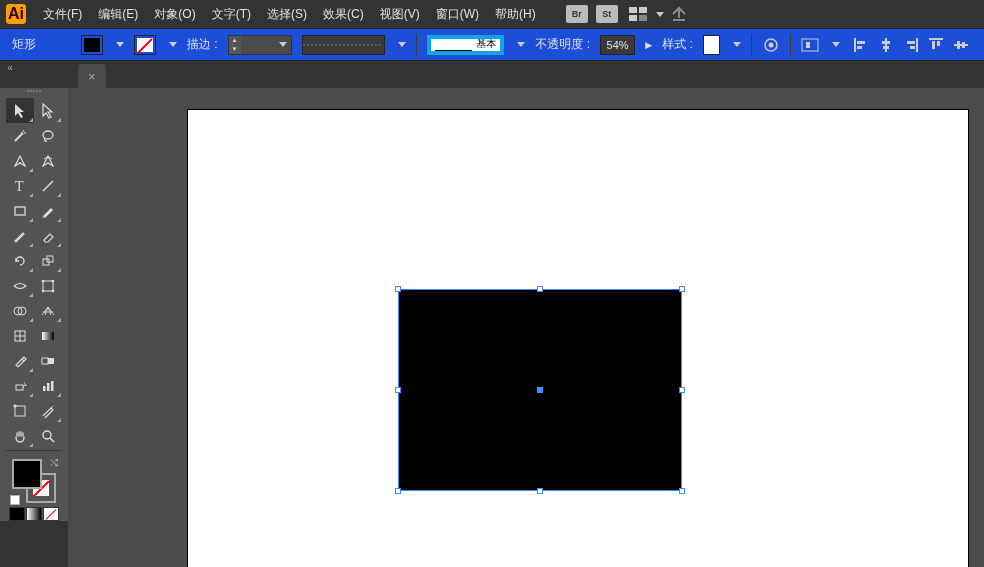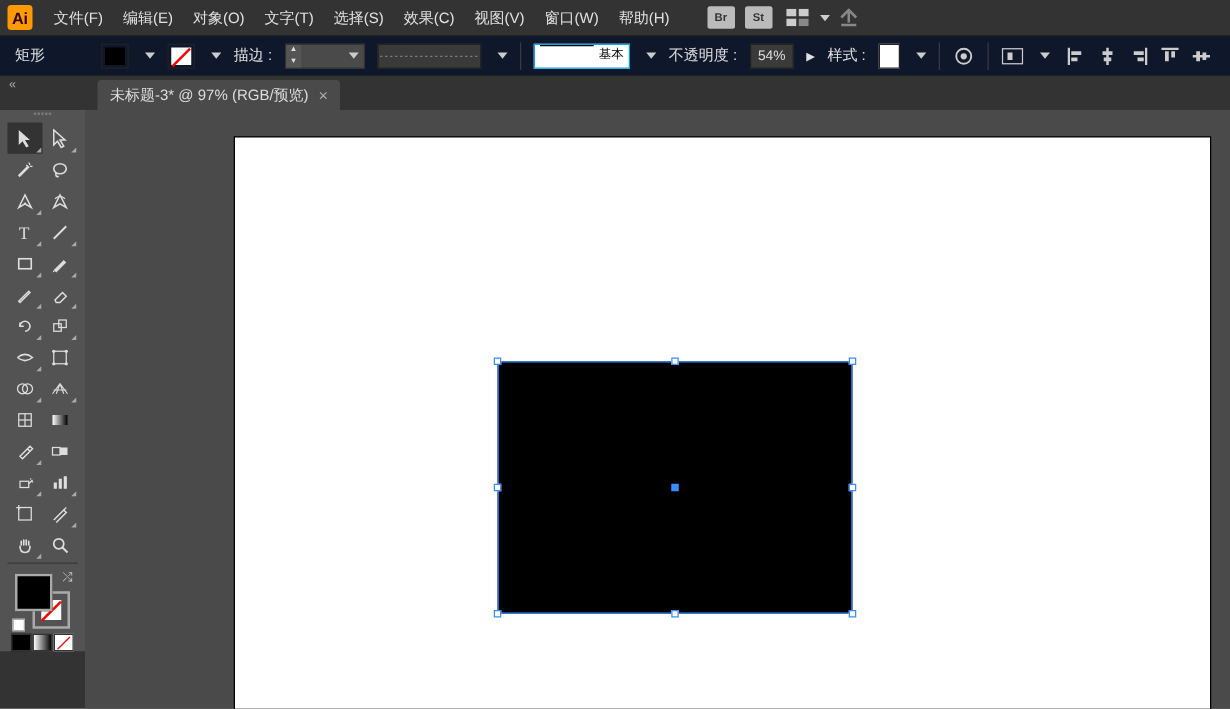--- a/index.html
+++ b/index.html
@@ -1,42 +1,42 @@
 <!DOCTYPE html>
 <html><head>
 <meta charset="utf-8">
 <style>
 * { margin: 0; padding: 0; box-sizing: border-box; user-select: none; }
 body { width: 984px; height: 567px; background: #333; font-family: "Microsoft YaHei", Arial, sans-serif; font-size: 12px; color: #ccc; overflow: hidden; position: relative; }
 
 
 .menubar { height: 28px; background: #333; display: flex; align-items: center; padding: 0 6px; gap: 2px; }
-.ai-logo { width: 20px; height: 20px; background: #ff9a00; color: #330000; font-weight: bold; font-size: 13px; display: flex; align-items: center; justify-content: center; border-radius: 3px; margin-right: 8px; }
+.ai-logo { width: 20px; height: 20px; background: #ff9a00; color: #330000; font-weight: bold; font-size: 16px; display: flex; align-items: center; justify-content: center; border-radius: 3px; margin-right: 8px; }
 .menu-item { padding: 4px 7px; color: #e0e0e0; font-size: 12px; cursor: pointer; }
 .menu-spacer { flex: 1; }
 .menu-badge { width: 22px; height: 18px; background: #bbb; color: #333; font-size: 9px; font-weight: bold; display: flex; align-items: center; justify-content: center; margin: 1px 3px; border-radius: 2px; }
 .menu-icon-grp { display: flex; align-items: center; gap: 6px; padding: 0 6px; }
 .ws-icon svg { display: block; }
 
 
-.controlbar { height: 33px; background: #0f172a; border-top: 1px solid #222; border-bottom: 1px solid #222; display: flex; align-items: center; padding: 0 12px; gap: 10px; color: #e0e0e0; font-size: 12px; }
+.controlbar { height: 33px; background: #1d4ed8; border-top: 1px solid #222; border-bottom: 1px solid #222; display: flex; align-items: center; padding: 0 12px; gap: 10px; color: #e0e0e0; font-size: 12px; }
 .ctrl-label { white-space: nowrap; }
 .swatch { width: 26px; height: 20px; border: 1px solid #222; position: relative; }
 .swatch-inner { position: absolute; inset: 2px; }
 .sw-black { background: #000; }
 .sw-none { background: #fff; }
 .sw-none::after { content: ""; position: absolute; left: -2px; right: -2px; top: 50%; border-top: 2px solid red; transform: rotate(-45deg); }
 .dd-arrow { width: 0; height: 0; border-left: 4px solid transparent; border-right: 4px solid transparent; border-top: 5px solid #ccc; margin-left: 3px; }
 .sep { width: 1px; height: 22px; background: #3a3a3a; }
 .stroke-weight { display: flex; align-items: center; background: #4a4a4a; border: 1px solid #333; height: 20px; }
 .sw-input { width: 34px; height: 18px; text-align: center; color: #ccc; font-size: 11px; line-height: 18px; }
 .spin { display: flex; flex-direction: column; }
 .spin div { width: 12px; height: 9px; background: #555; display: flex; align-items: center; justify-content: center; font-size: 6px; }
 .stroke-profile { width: 100px; height: 20px; background: #3a3a3a; border: 1px solid #222; display: flex; align-items: center; justify-content: center; }
-.brush-preview { width: 90px; height: 20px; background: #fff; border: 1px solid #0ea5e9; display: flex; align-items: flex-start; padding: 0 4px; gap: 4px; }
+.brush-preview { width: 90px; height: 20px; background: #fff; border: 4px solid #0ea5e9; display: flex; align-items: flex-end; padding: 0 4px; gap: 4px; }
 .brush-line { flex: 1; height: 1px; background: #000; }
 .brush-txt { color: #000; font-size: 10px; }
 .opacity-box { width: 42px; height: 20px; background: #3a3a3a; border: 1px solid #222; text-align: center; line-height: 18px; font-size: 11px; }
 .style-sw { width: 20px; height: 20px; background: #fff; border: 1px solid #222; }
 .align-grp { display: flex; gap: 3px; margin-left: auto; }
 .align-btn { width: 22px; height: 22px; display: flex; align-items: center; justify-content: center; color: #ccc; }
 .align-btn svg { display: block; }
 
 
 .tabstrip { height: 27px; background: #333; display: flex; align-items: flex-end; padding-left: 78px; }
@@ -219,21 +219,20 @@
           <rect x="3" y="3" width="3" height="8" fill="#ccc"></rect>
           <rect x="8" y="4" width="3" height="6" fill="#ccc"></rect>
         </svg>
       </span>
   </div>
 </div>
 
 <div class="exp-toggle">«</div>
 <div class="tabstrip">
   <div class="tab">
-    <span>未标题-3* @ 97% (RGB/预览)</span>
     <span class="tab-close">×</span>
   </div>
 </div>
 
 <div class="tools">
   <div class="tools-grip">
       <span></span>
       <span></span>
       <span></span>
       <span></span>

